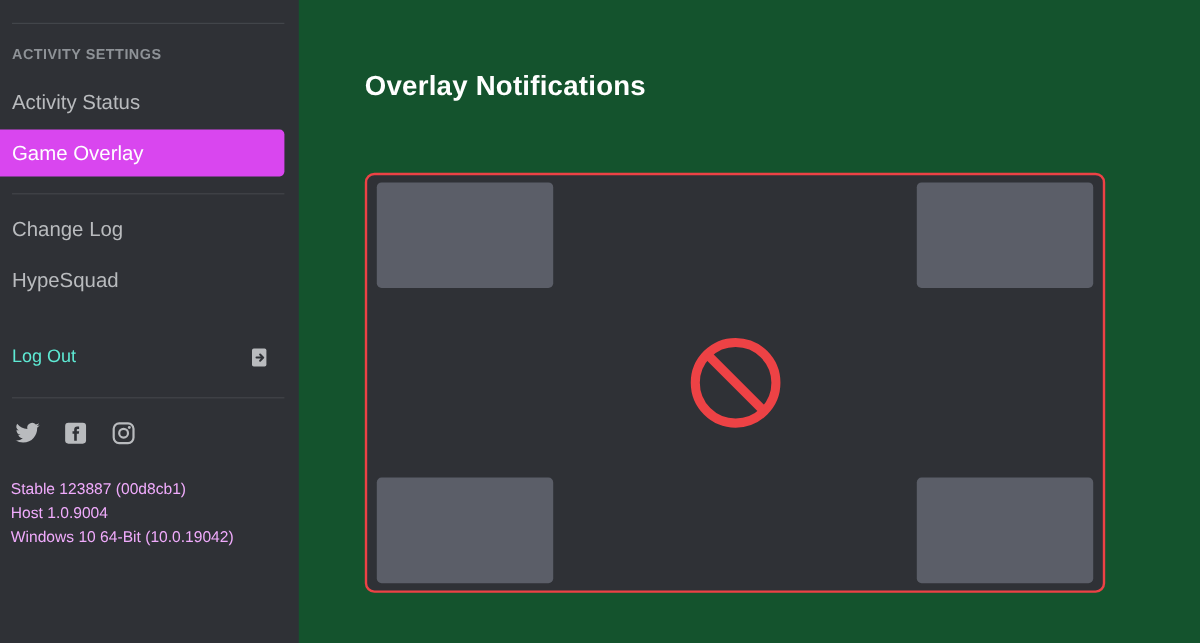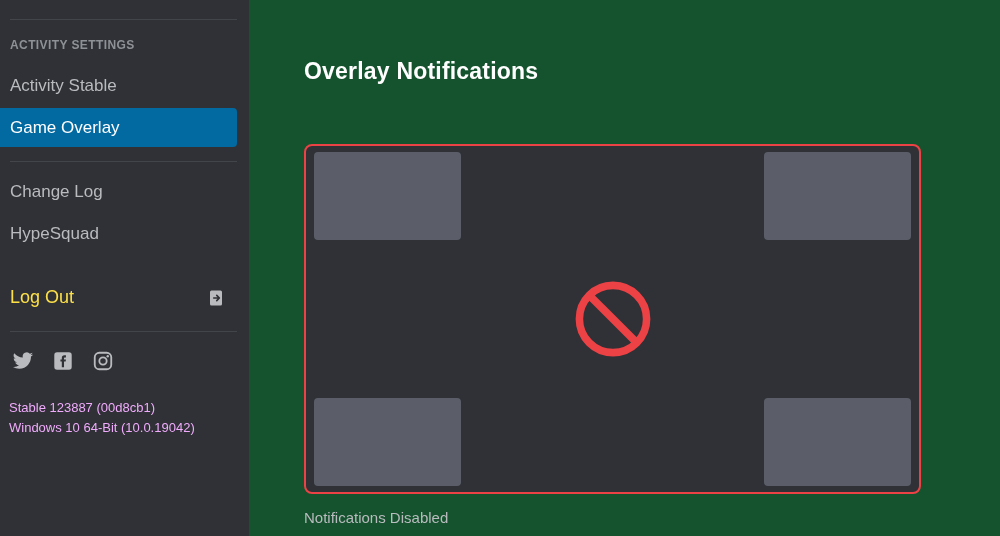--- a/index.html
+++ b/index.html
@@ -36,30 +36,30 @@
     width: 237px;
     display: flex;
     align-items: center;
     padding-left: 10px;
     font-size: 17px;
     color: #b9bbbe;
     border-radius: 0 4px 4px 0;
     cursor: pointer;
   }
   .nav-item.active {
-    background: #0369a1;
+    background: #d946ef;
     color: #ffffff;
   }
   .nav-activity-status { top: 66px; }
   .nav-game-overlay   { top: 108px; }
   .nav-change-log     { top: 172px; }
   .nav-hypesquad      { top: 214px; }
   .nav-logout         { top: 278px; width: 237px; justify-content: space-between; padding-right: 12px; }
 
-  .logout-label { font-size: 18px; color: #fde047; }
+  .logout-label { font-size: 15px; color: #5eead4; }
   .logout-icon { display: flex; align-items: center; }
 
   .socials {
     position: absolute; top: 350px; left: 12px;
     display: flex; align-items: center; gap: 18px;
   }
   .social-icon { cursor: pointer; display: block; line-height: 0; }
 
   .version-block {
     position: absolute; top: 398px; left: 9px;
@@ -125,21 +125,21 @@
 
 <div class="app">
 
   <div class="sidebar">
 
     <div class="divider-top"></div>
 
     <div class="section-header">ACTIVITY SETTINGS</div>
 
     <div class="nav-item nav-activity-status">
-      <span>Activity Stable</span>
+      <span>Activity Status</span>
     </div>
 
     <div class="nav-item nav-game-overlay active">
       <span>Game Overlay</span>
     </div>
 
     <div class="divider-mid"></div>
 
     <div class="nav-item nav-hypesquad">
       <span>HypeSquad</span>
@@ -177,20 +177,21 @@
         <svg width="22" height="22" viewBox="0 0 24 24">
           <rect x="3" y="3" width="18" height="18" rx="5" fill="none" stroke="#b9bbbe" stroke-width="2"></rect>
           <circle cx="12" cy="12" r="4" fill="none" stroke="#b9bbbe" stroke-width="2"></circle>
           <circle cx="17.2" cy="6.8" r="1.3" fill="#b9bbbe"></circle>
         </svg>
       </span>
     </div>
 
     <div class="version-block">
       <div>Stable 123887 (00d8cb1)</div>
+      <div>Host 1.0.9004</div>
       <div>Windows 10 64-Bit (10.0.19042)</div>
     </div>
   </div>
 
   <div class="main">
 
     <div class="page-title">Overlay Notifications</div>
 
 
     <div class="position-picker">
@@ -198,15 +199,14 @@
       <div class="pos-box pos-tr"></div>
       <div class="pos-box pos-bl"></div>
       <div class="pos-box pos-br"></div>
 
       <svg class="no-symbol" viewBox="0 0 100 100">
         <circle cx="50" cy="50" r="40" fill="none" stroke="#ed4245" stroke-width="9"></circle>
         <line x1="21.7" y1="21.7" x2="78.3" y2="78.3" stroke="#ed4245" stroke-width="9" stroke-linecap="butt"></line>
       </svg>
     </div>
 
-    <div class="status-text">Notifications Disabled</div>
   </div>
 </div>
 
 </body></html>

